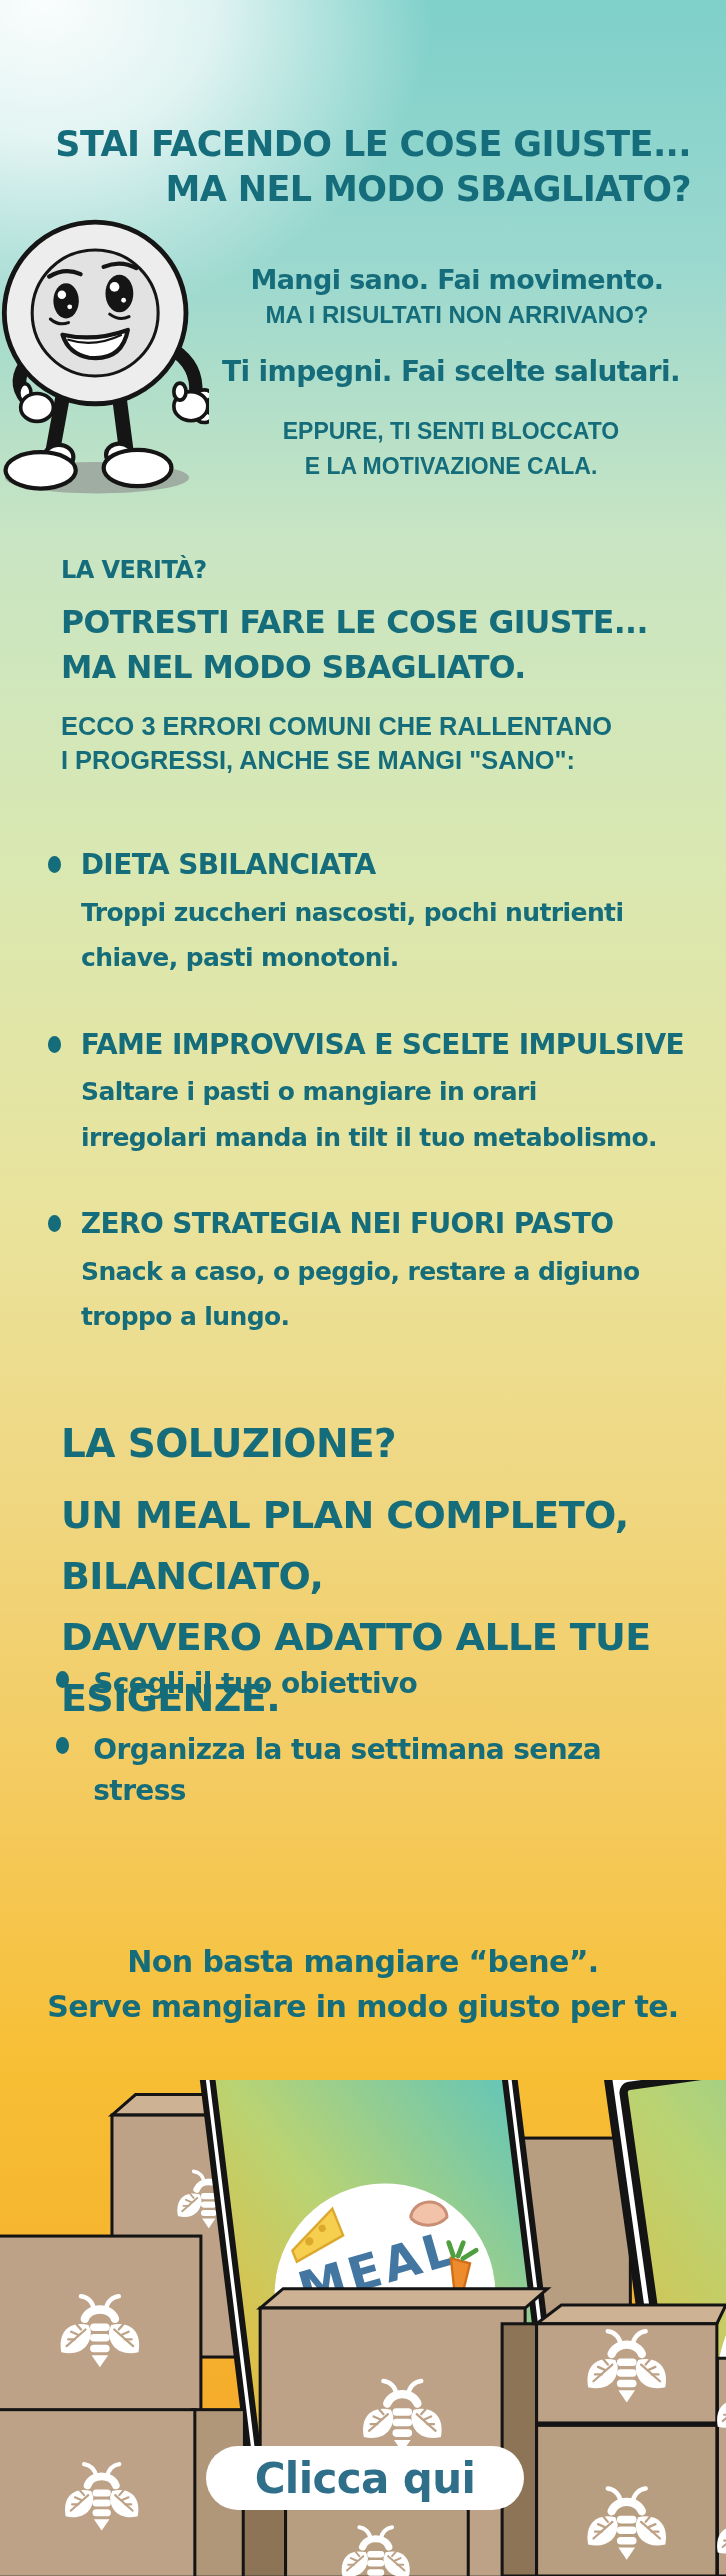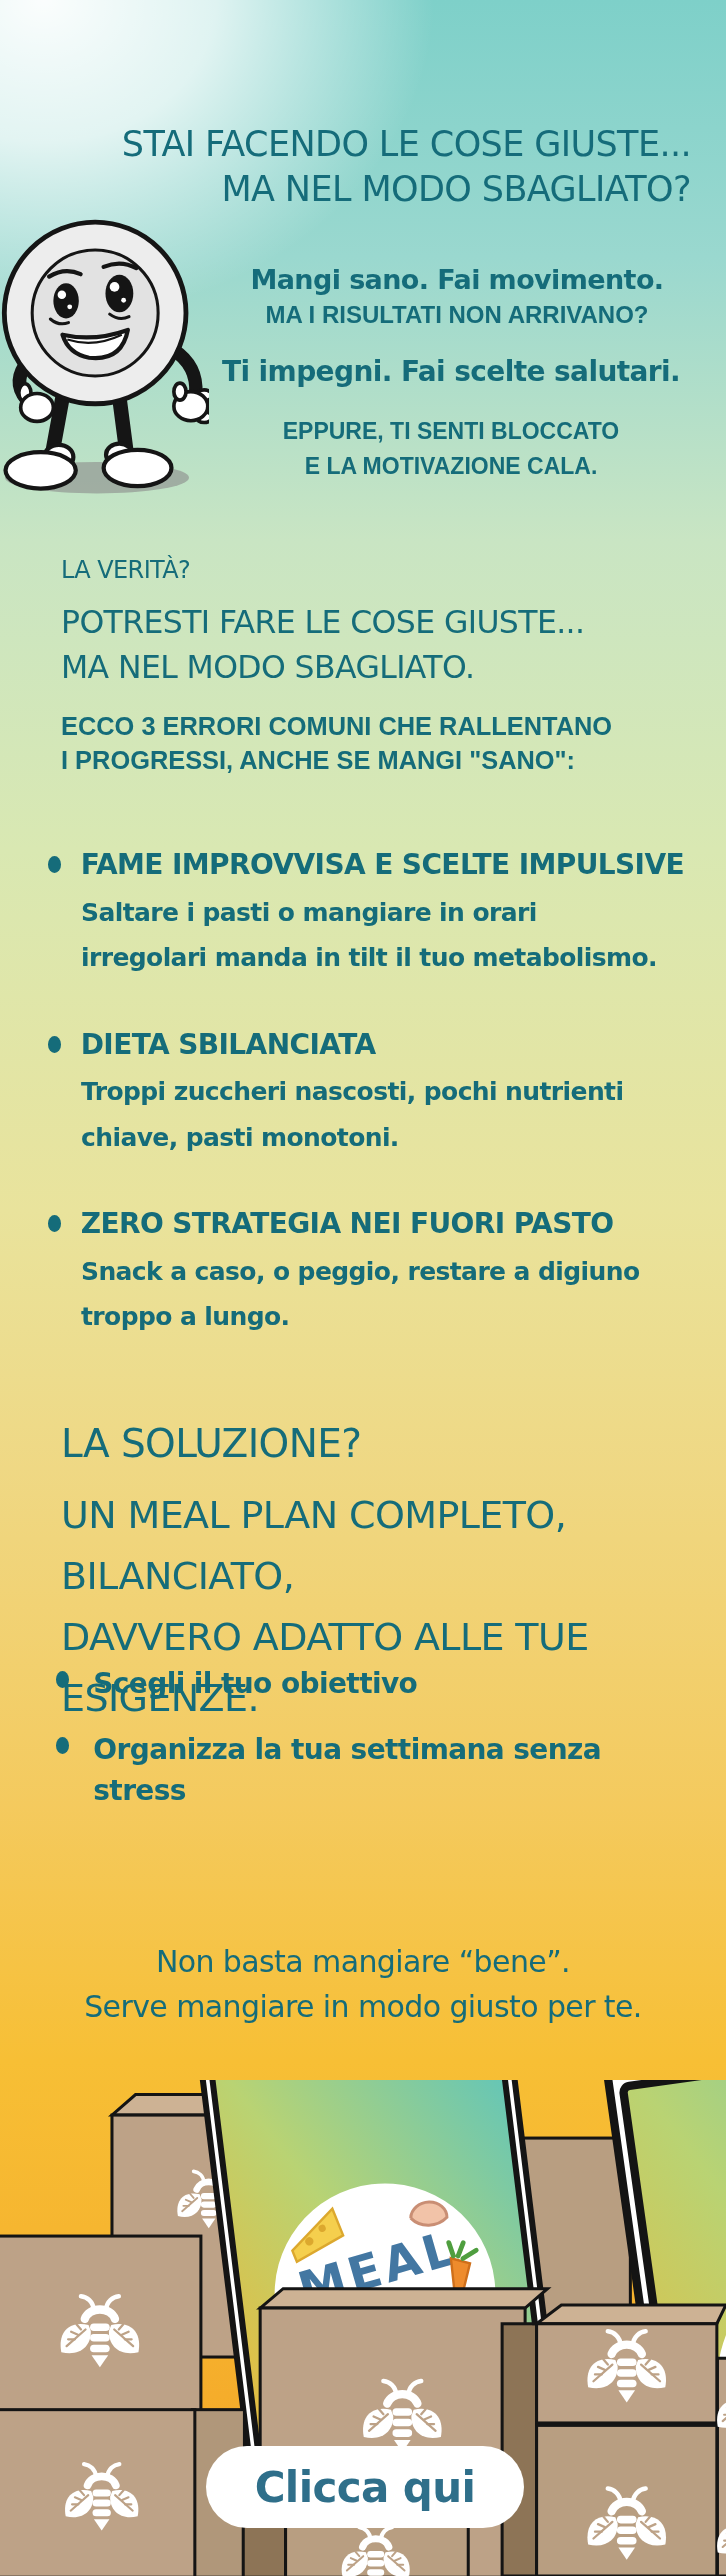--- a/index.html
+++ b/index.html
@@ -17,21 +17,21 @@
         #c9e5c3 21%,
         #d9e8b2 33%,
         #e9e39c 47%,
         #efd884 57%,
         #f4ca5e 70%,
         #f7bf35 80%,
         #f5ad2b 93%,
         #f1a527 100%);
   }
   .teal{color:#156c7a;}
-  .bubble{font-weight:normal;letter-spacing:-0.6px;}
+  .bubble{font-weight:bold;letter-spacing:-0.6px;}
   .caps{font-family:"Liberation Sans",sans-serif;font-weight:bold;letter-spacing:0px;}
   .abs{position:absolute;}
 
   .headline{top:122px;right:35px;text-align:right;font-size:35px;line-height:1.28;}
   .intro-1{top:264px;left:218px;width:478px;text-align:center;}
   .intro-script{font-size:27px;font-weight:bold;letter-spacing:-0.6px;}
   .intro-caps{font-size:24px;margin-top:6px;}
   .intro-2{top:355px;left:212px;width:478px;text-align:center;}
   .intro-script2{font-size:28px;font-weight:bold;letter-spacing:-0.6px;}
   .intro-caps2{font-size:23px;line-height:1.5;margin-top:26px;}
@@ -57,21 +57,21 @@
   .benefit{display:flex;margin-bottom:25.4px;}
   .bdot{width:13.3px;height:17px;border-radius:50%;background:#156c7a;flex:0 0 auto;margin:7.3px 24px 0 0;}
   .benefit-lines{font-size:28px;font-weight:bold;letter-spacing:-0.6px;line-height:1.45;}
 
   .closing{top:1939px;left:0;width:726px;text-align:center;font-size:30px;line-height:1.5;}
 
   .boxes-svg{top:2080px;left:0;width:726px;height:496px;}
   .mascot-svg{top:211px;left:-9px;width:218px;height:285px;}
 
   .cta{
-    top:2446px;left:206px;width:318px;height:82px;
+    top:2446px;left:206px;width:318px;height:64px;
     background:#ffffff;border:none;border-radius:42px;
     display:flex;align-items:center;justify-content:center;
     font-family:"DejaVu Sans","Liberation Sans",sans-serif;
     font-size:42px;font-weight:bold;color:#2f6f8a;letter-spacing:-0.6px;
     cursor:pointer;
   }
 </style>
 </head>
 <body>
 
@@ -147,35 +147,35 @@
     <div class="truth-sub caps">
       <div>ECCO 3 ERRORI COMUNI CHE RALLENTANO</div>
       <div>I PROGRESSI, ANCHE SE MANGI "SANO":</div>
     </div>
   </div>
 
   <div class="abs errors teal">
     <div class="error-item">
       <div class="error-head">
         <span class="dot"></span>
+        <span class="error-title">DIETA SBILANCIATA</span>
+      </div>
+      <div class="error-body">
+        <div>Troppi zuccheri nascosti, pochi nutrienti</div>
+        <div>chiave, pasti monotoni.</div>
+      </div>
+    </div>
+    <div class="error-item">
+      <div class="error-head">
+        <span class="dot"></span>
         <span class="error-title">FAME IMPROVVISA E SCELTE IMPULSIVE</span>
       </div>
       <div class="error-body">
         <div>Saltare i pasti o mangiare in orari</div>
         <div>irregolari manda in tilt il tuo metabolismo.</div>
-      </div>
-    </div>
-    <div class="error-item">
-      <div class="error-head">
-        <span class="dot"></span>
-        <span class="error-title">DIETA SBILANCIATA</span>
-      </div>
-      <div class="error-body">
-        <div>Troppi zuccheri nascosti, pochi nutrienti</div>
-        <div>chiave, pasti monotoni.</div>
       </div>
     </div>
     <div class="error-item">
       <div class="error-head">
         <span class="dot"></span>
         <span class="error-title">ZERO STRATEGIA NEI FUORI PASTO</span>
       </div>
       <div class="error-body">
         <div>Snack a caso, o peggio, restare a digiuno</div>
         <div>troppo a lungo.</div>

